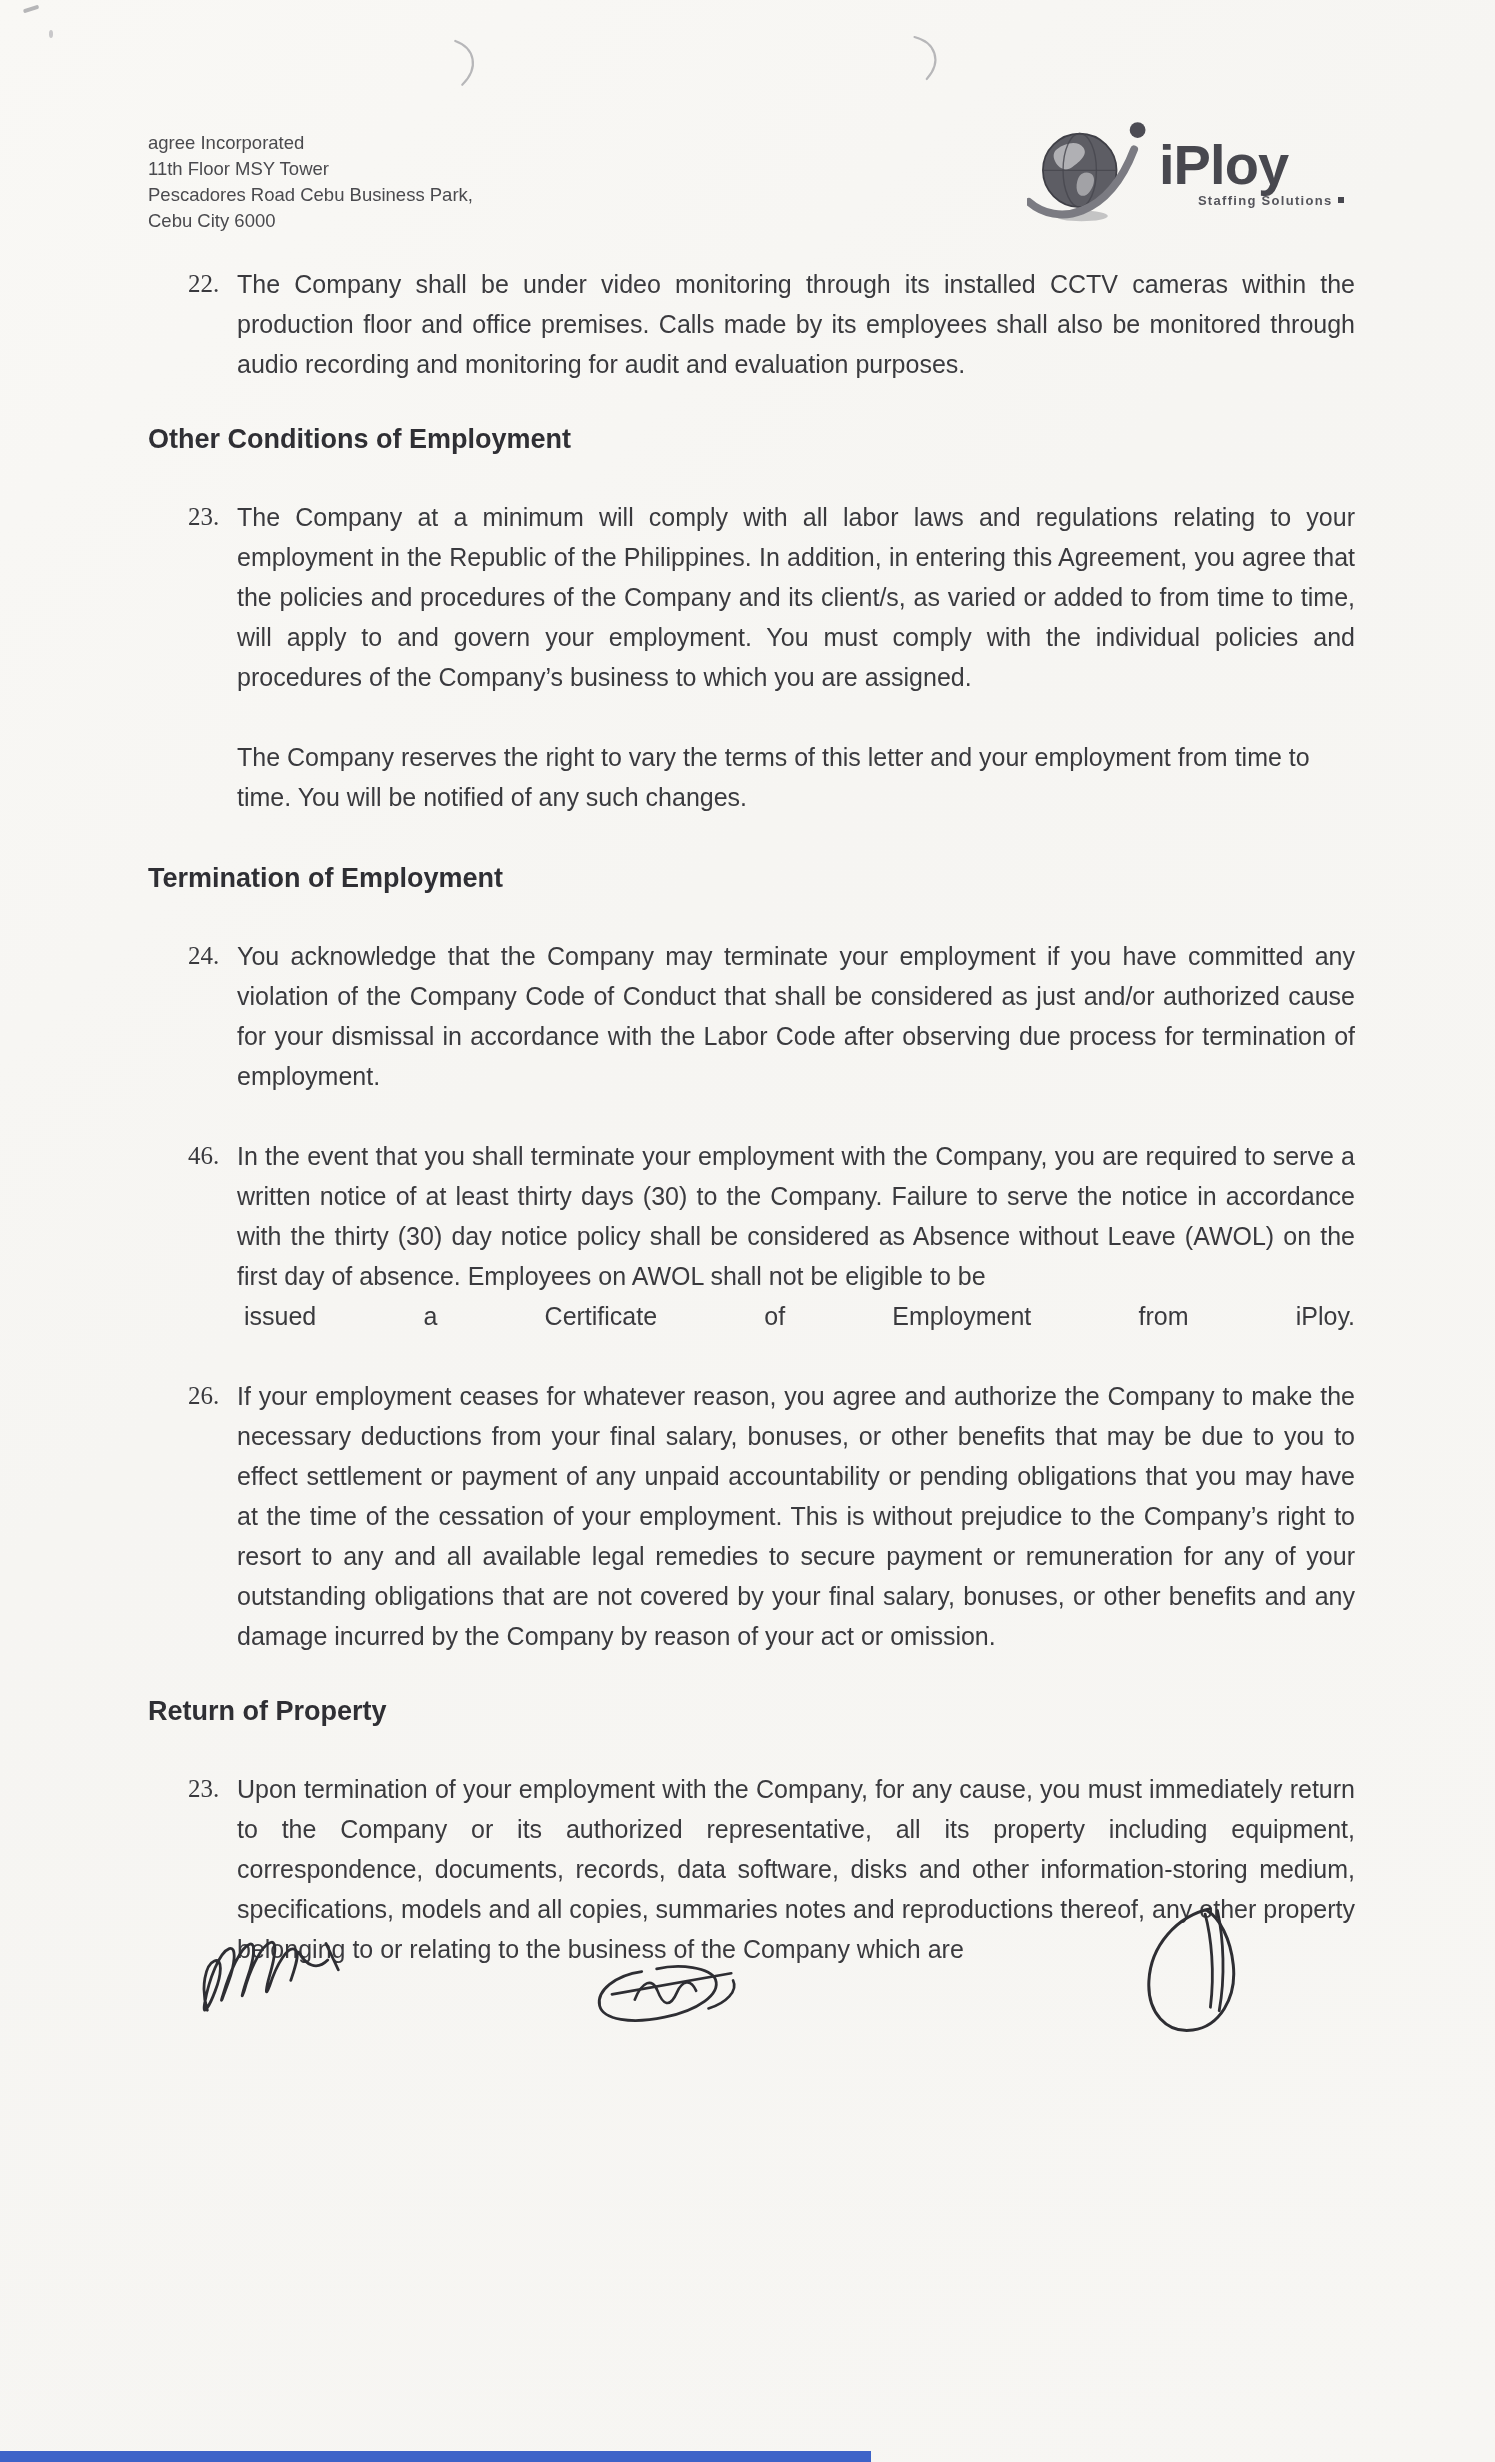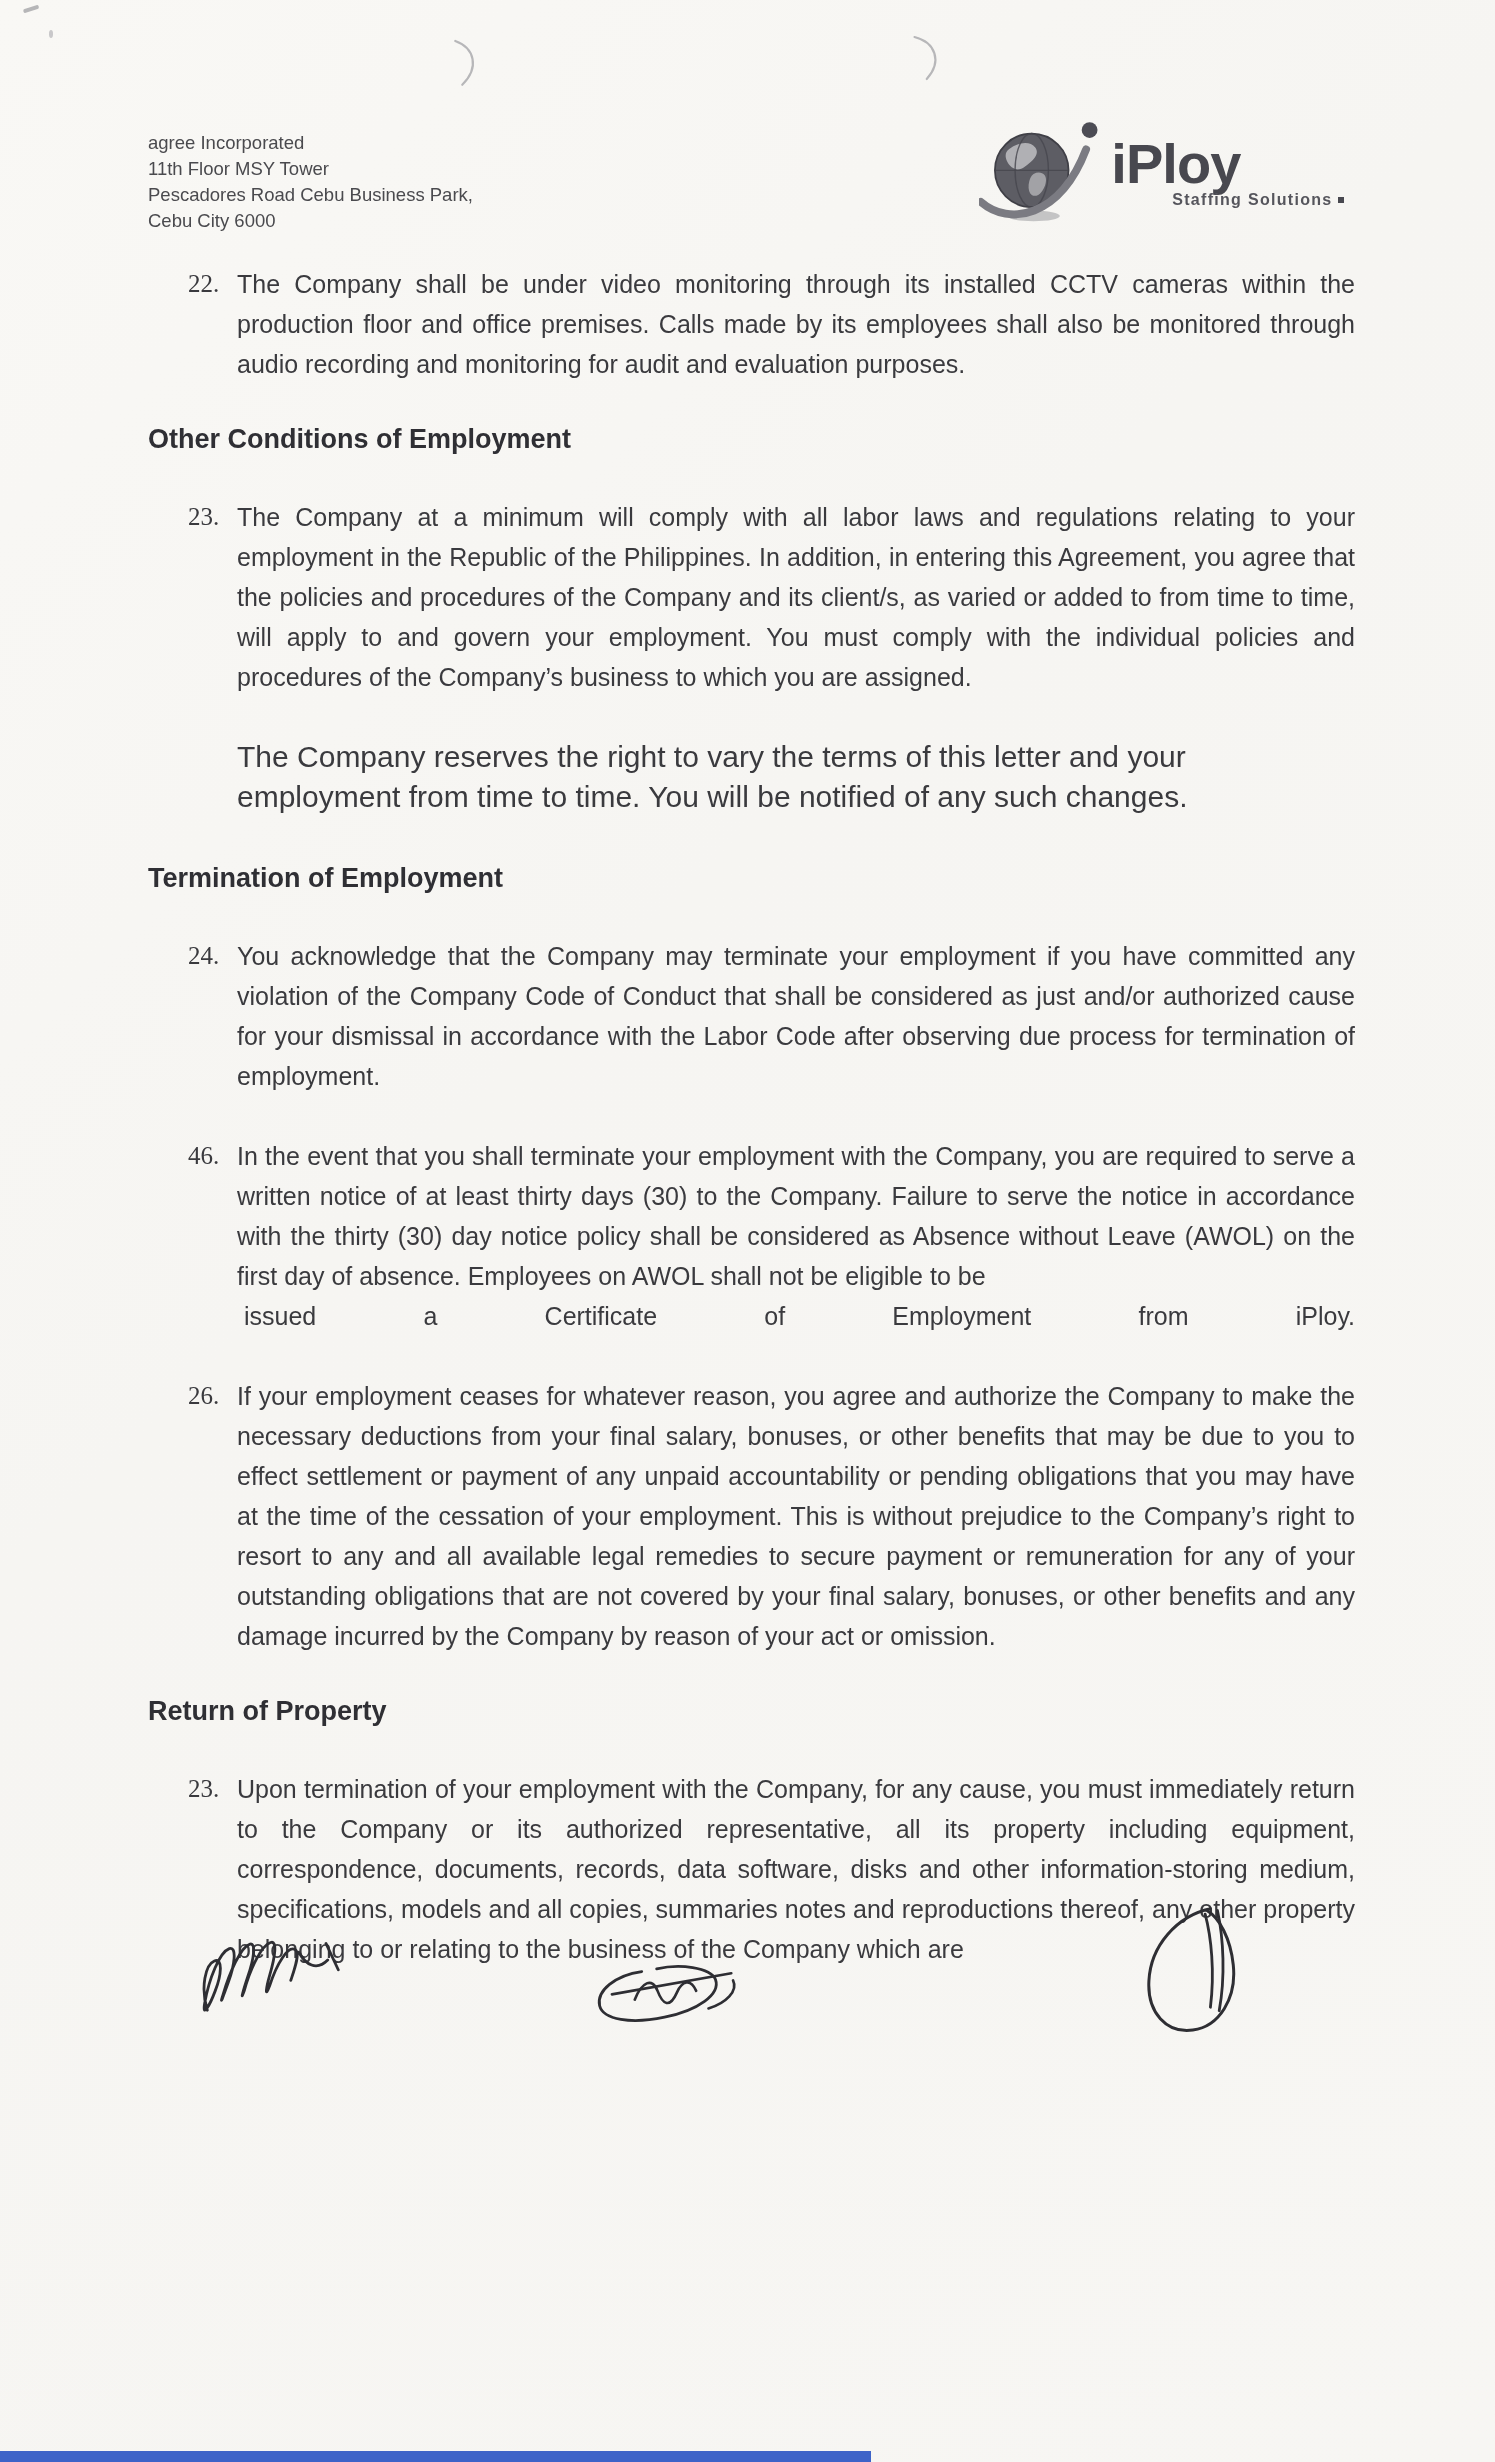--- a/index.html
+++ b/index.html
@@ -34,43 +34,43 @@
   .logo {
     position: absolute; top: 116px; right: 151px;
     display: flex; align-items: center; gap: 9px;
   }
   .logo-text { display: flex; flex-direction: column; align-items: flex-start; }
   .brand {
     font-size: 56px; font-weight: bold; color: #48484f;
     letter-spacing: -0.9px; line-height: 53px;
   }
   .tagline {
-    font-size: 16px; font-weight: bold; color: #55555c;
-    letter-spacing: 1.3px; margin-top: 1.8px; margin-left: 61px;
+    font-size: 13px; font-weight: bold; color: #55555c;
+    letter-spacing: 1.3px; margin-top: 1.8px; margin-left: 39px;
     display: flex; align-items: center; gap: 5.3px;
   }
   .tagline::after { content: ""; width: 6.2px; height: 6.2px; background: #48484f; display: inline-block; }
 
   .content {
     position: absolute; left: 148px; top: 264px; width: 1207px;
   }
   .section-heading {
     font-size: 27px; font-weight: bold; color: #2f2f34;
     margin: 0 0 42px 0;
   }
   .item {
     display: flex; margin: 0 0 40px 40px;
     font-size: 25px; line-height: 40px;
   }
   .item-number { flex: none; width: 49px; font-family: Liberation Serif, serif; }
   .item-text { flex: 1; text-align: justify; }
   .spread-line { text-align: justify; text-align-last: justify; margin-left: 7px; }
   .cont-para {
     margin: 8.8px 0 46px 89px;
-    font-size: 30px; line-height: 40px; text-align: left;
+    font-size: 25px; line-height: 40px; text-align: left;
   }
 
   .signatures { position: absolute; left: 0; top: 0; width: 100%; height: 100%; pointer-events: none; }
   .sig { position: absolute; }
   .sig-left   { left: 195px;  top: 1924px; }
   .sig-middle { left: 587px;  top: 1954px; }
   .sig-right  { left: 1124px; top: 1900px; }
 
   .bottom-bar {
     position: absolute; left: 0; bottom: 0; width: 871px; height: 11.4px;

